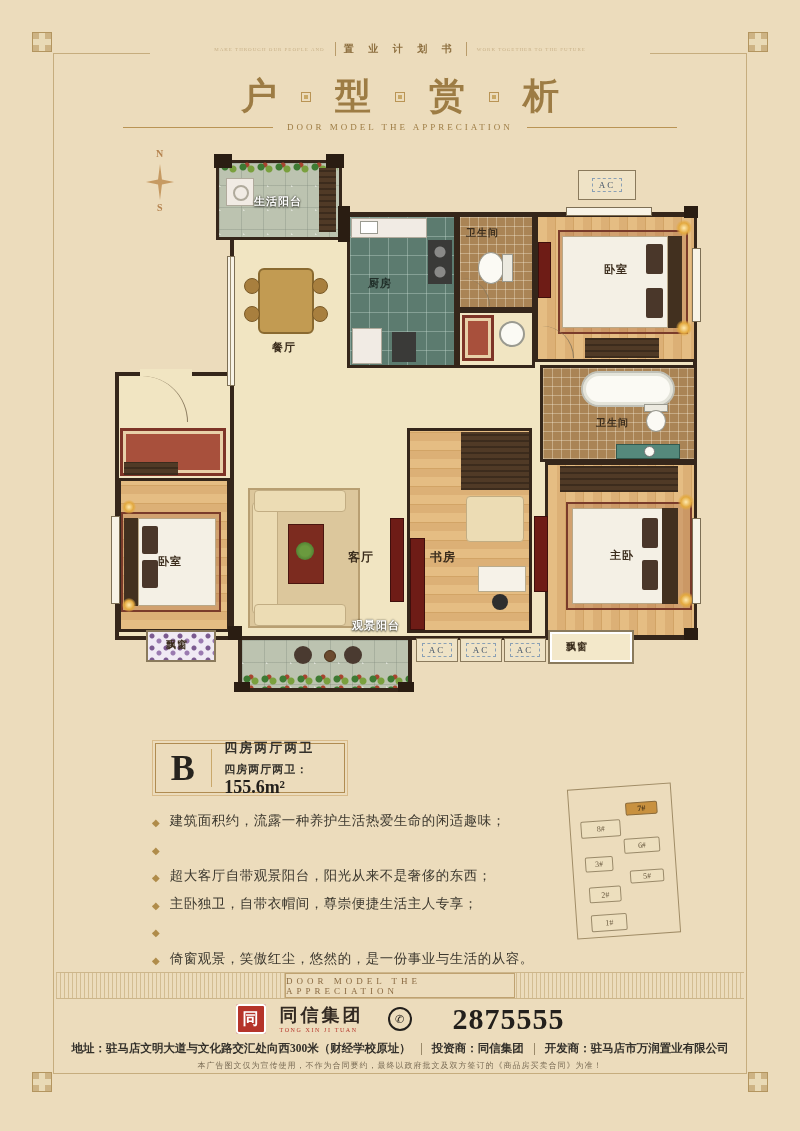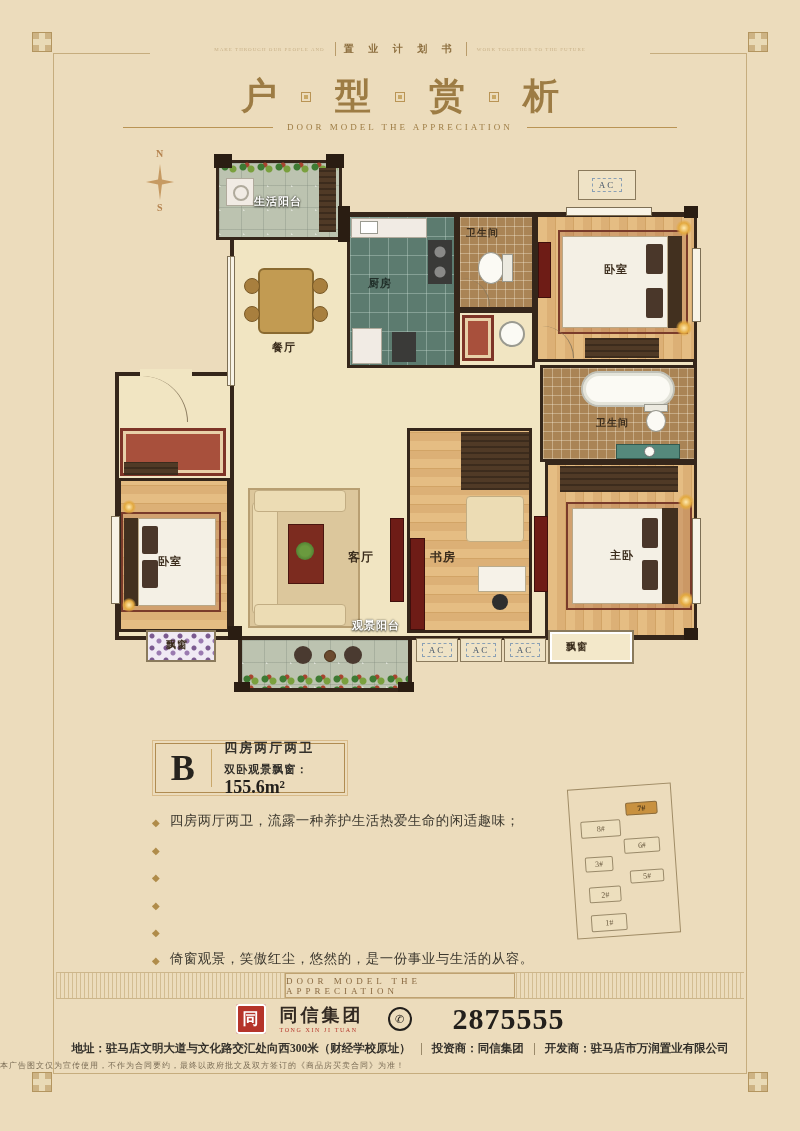--- a/index.html
+++ b/index.html
@@ -89,21 +89,21 @@
   .brandrow{display:flex;align-items:center;justify-content:center;gap:14px;}
   .logomark{width:30px;height:30px;background:#b5342a;border-radius:3px;display:flex;align-items:center;justify-content:center;color:#fff;font-size:16px;font-weight:bold;box-shadow:inset 0 0 0 2px #fff,inset 0 0 0 3px #b5342a;}
   .logotxt{display:flex;flex-direction:column;line-height:1;}
   .logocn{font-size:18px;font-weight:bold;color:#332a22;letter-spacing:3px;}
   .logoen{font-size:6px;color:#b5342a;letter-spacing:1.6px;margin-top:3px;}
   .phonewrap{display:flex;align-items:center;gap:6px;margin-left:10px;}
   .phoneicon{width:20px;height:20px;border:2px solid #23201c;border-radius:50%;display:flex;align-items:center;justify-content:center;font-size:11px;color:#23201c;font-family:"DejaVu Sans",sans-serif;}
   .phonenum{font-size:30px;font-weight:bold;color:#23201c;letter-spacing:1px;margin-left:35px;}
   .addrrow{display:flex;align-items:center;justify-content:center;gap:10px;font-size:11.5px;font-weight:bold;color:#33302a;}
   .addrsep{width:1px;height:12px;background:#9a8a6a;}
-  .disclaimer{font-size:8px;color:#7a6c55;letter-spacing:1px;}
+  .disclaimer{font-size:8px;color:#7a6c55;text-align:center;letter-spacing:1px;}
 
   
   .siteplan{border:1px solid #a08c66;transform:rotate(-4deg);}
   .bldg{position:absolute;border:1px solid #9a8a6a;display:flex;align-items:center;justify-content:center;font-size:8px;color:#6a5a40;background:rgba(240,228,195,.35);border-radius:2px;}
   .bldg.hl{background:#c8913f;border-color:#8a6a3a;color:#4a3517;font-weight:bold;}
 </style>
 </head>
 <body>
 
 <div class="page">
@@ -285,39 +285,41 @@
     <div class="abs wblock" style="left:398px;top:682px;width:16px;height:10px;"></div>
   </div>
 
   <div class="abs unitbox" style="left:152px;top:740px;width:196px;height:56px;">
     <div class="inner">
       <span class="unitletter">B</span>
       <span class="unitdiv"></span>
       <span>
         <span class="unitline1" style="display:block;">四房两厅两卫</span>
         <span class="unitline2" style="display:block;">
-          <span>双卧观景飘窗：</span><span class="unitarea">155.6m²</span>
+          <span>四房两厅两卫：</span><span class="unitarea">155.6m²</span>
         </span>
       </span>
     </div>
   </div>
 
   <div class="abs" style="left:152px;top:814px;width:420px;">
     <div class="feat">
         <span class="dia">◆</span>
-        <span class="ftxt">四房两厅两卫，流露一种养护生活热爱生命的闲适趣味；</span>
-      </div>
-    <div class="feat">
-        <span class="dia">◆</span>
-      </div>
-    <div class="feat">
-        <span class="dia">◆</span>
-      </div>
-    <div class="feat">
-        <span class="dia">◆</span>
+        <span class="ftxt">建筑面积约，流露一种养护生活热爱生命的闲适趣味；</span>
+      </div>
+    <div class="feat">
+        <span class="dia">◆</span>
+      </div>
+    <div class="feat">
+        <span class="dia">◆</span>
+        <span class="ftxt">超大客厅自带观景阳台，阳光从来不是奢侈的东西；</span>
+      </div>
+    <div class="feat">
+        <span class="dia">◆</span>
+        <span class="ftxt">主卧独卫，自带衣帽间，尊崇便捷生活主人专享；</span>
       </div>
     <div class="feat">
         <span class="dia">◆</span>
       </div>
     <div class="feat">
         <span class="dia">◆</span>
         <span class="ftxt">倚窗观景，笑傲红尘，悠然的，是一份事业与生活的从容。</span>
       </div>
   </div>
 

